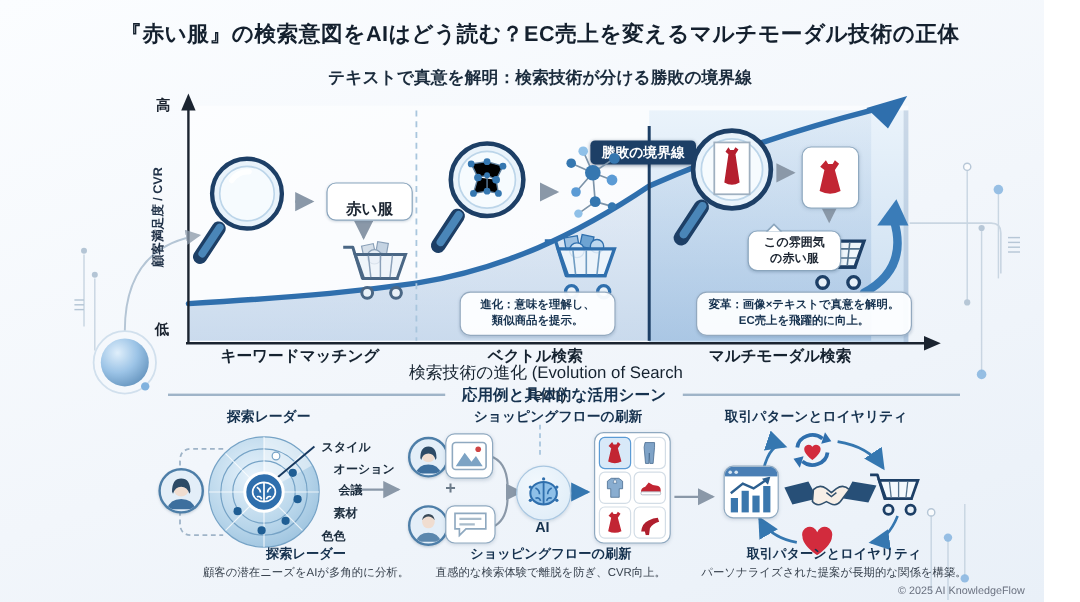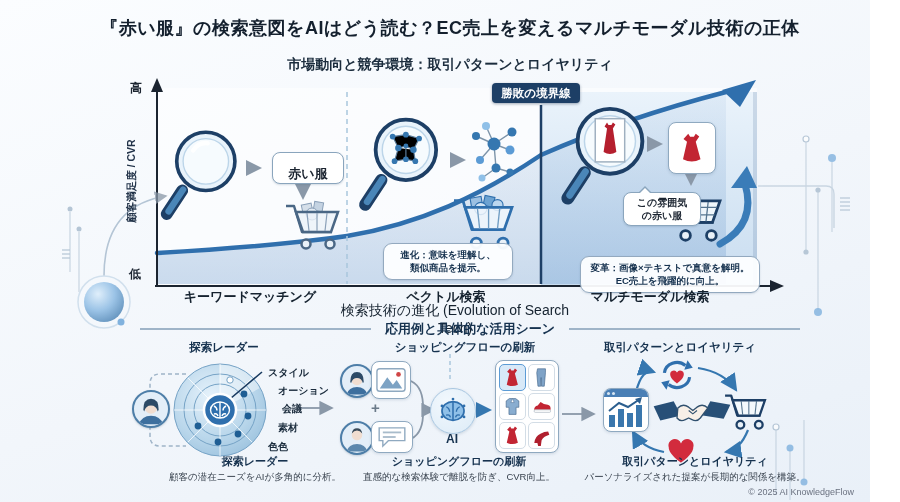--- a/index.html
+++ b/index.html
@@ -6,21 +6,21 @@
   body{font-family:"Liberation Sans","DejaVu Sans",sans-serif;}
   #stage{position:relative;width:870px;height:502px;overflow:hidden;
          background:linear-gradient(160deg,#fbfdff 0%,#f2f6fb 55%,#e9f0f8 100%);color:#1b2430;}
   .abs{position:absolute;}
   .ctr{text-align:center;}
   #main-title{left:0;top:16;width:900px;top:16px;font-size:18px;font-weight:bold;letter-spacing:.5px;color:#14202e;}
   #chart-subtitle{left:0;top:56px;width:900px;font-size:14px;font-weight:bold;color:#1b2c3d;}
   .axis-end{font-size:12px;font-weight:bold;color:#1b2430;}
   #y-label{left:73px;top:173px;width:120px;height:16px;transform:rotate(-90deg);font-size:10.5px;font-weight:bold;color:#223349;text-align:center;}
   .badge{background:#1d3f66;color:#fff;font-size:11.5px;font-weight:bold;border-radius:4px;
-         display:flex;align-items:center;justify-content:center;box-shadow:0 1px 3px rgba(20,40,70,.4);}
+         display:flex;align-items:center;justify-content:center;box-shadow:0 1px 3px rgba(20,40,70,.4);margin-top:34px;}
   .callout{background:rgba(253,254,255,.95);border:1.5px solid #93a9bf;border-radius:9px;
            font-size:9.5px;font-weight:bold;color:#16324f;line-height:1.4;padding:4px 5px;
            box-shadow:0 1px 2px rgba(60,90,120,.18);}
   .qbox{background:#fff;border:1.5px solid #8aa5bd;border-radius:8px;display:flex;align-items:flex-end;justify-content:center;
         font-size:13px;font-weight:bold;color:#1b2430;box-shadow:0 1px 2px rgba(60,90,120,.2);}
   .stage-label{font-size:13px;font-weight:bold;color:#15222f;}
   .x-caption{font-size:14px;font-weight:normal;color:#15222f;}
   .bubble{background:#fff;border:1.5px solid #8aa5bd;border-radius:8px;font-size:10px;font-weight:bold;
           color:#1b2430;line-height:1.3;padding:3px 6px;box-shadow:0 1px 2px rgba(60,90,120,.2);}
   .bubble:before{content:"";position:absolute;top:-7px;left:14px;border:7px solid transparent;border-bottom-color:#8aa5bd;border-top:0;}
@@ -165,21 +165,21 @@
       <line x1="776" y1="430" x2="776" y2="495" stroke="#b9c9d8" stroke-width="1.2"></line>
       <line x1="790" y1="450" x2="790" y2="500" stroke="#b9c9d8" stroke-width="1.2"></line>
       <line x1="804" y1="420" x2="804" y2="480" stroke="#b9c9d8" stroke-width="1.2"></line>
       <circle cx="776" cy="427" r="3" fill="#fff" stroke="#9fb4c8" stroke-width="1.2"></circle>
       <circle cx="790" cy="448" r="3.5" fill="#5b9bd5" opacity="0.85"></circle>
       <circle cx="804" cy="482" r="3.5" fill="#5b9bd5" opacity="0.85"></circle>
     </g>
   </svg>
 
   <div class="abs ctr" id="main-title">『赤い服』の検索意図をAIはどう読む？EC売上を変えるマルチモーダル技術の正体</div>
-  <div class="abs ctr" id="chart-subtitle">市場動向と競争環境：取引パターンとロイヤリティ</div>
+  <div class="abs ctr" id="chart-subtitle">テキストで真意を解明：検索技術が分ける勝敗の境界線</div>
 
   <div class="abs axis-end" style="left:130px;top:80px">高</div>
   <div class="abs axis-end" style="left:129px;top:266px">低</div>
   <div class="abs" id="y-label">顧客満足度 / CVR</div>
 
   <div class="abs badge" style="left:492px;top:83px;width:88px;height:20px">勝敗の境界線</div>
 
   <svg class="abs" width="92" height="100" viewBox="0 0 100 110" style="left:158px;top:125px">
     <line x1="26" y1="72" x2="9" y2="98" stroke="#1d3f66" stroke-width="13" stroke-linecap="round"></line>
     <line x1="27" y1="71" x2="11" y2="95" stroke="#4a86b8" stroke-width="7" stroke-linecap="round"></line>
@@ -282,21 +282,21 @@
         <line x1="17" y1="18" x2="53" y2="18"></line>
         <line x1="19" y1="25" x2="51" y2="25"></line>
       </g>
     <circle cx="24" cy="44" r="4.5" fill="#e9f1f8" stroke="#1d3f66" stroke-width="2.6"></circle>
     <circle cx="48" cy="44" r="4.5" fill="#e9f1f8" stroke="#1d3f66" stroke-width="2.6"></circle>
   </svg>
   <div class="abs bubble ctr" style="left:623px;top:192px;width:64px">
     <div>この雰囲気</div>
     <div>の赤い服</div>
   </div>
-  <div class="abs callout ctr" style="left:580px;top:256px;width:168px">
+  <div class="abs callout ctr" style="left:580px;top:243px;width:168px">
     <div>変革：画像×テキストで真意を解明。</div>
     <div>EC売上を飛躍的に向上。</div>
   </div>
 
   <div class="abs ctr stage-label" style="left:170px;top:288px;width:160px">キーワードマッチング</div>
   <div class="abs ctr stage-label" style="left:386px;top:288px;width:120px">ベクトル検索</div>
   <div class="abs ctr stage-label" style="left:570px;top:288px;width:160px">マルチモーダル検索</div>
   <div class="abs ctr x-caption" style="left:335px;top:302px;width:240px">検索技術の進化 (Evolution of Search Tech)</div>
 
   <div class="abs" id="apps-heading">

